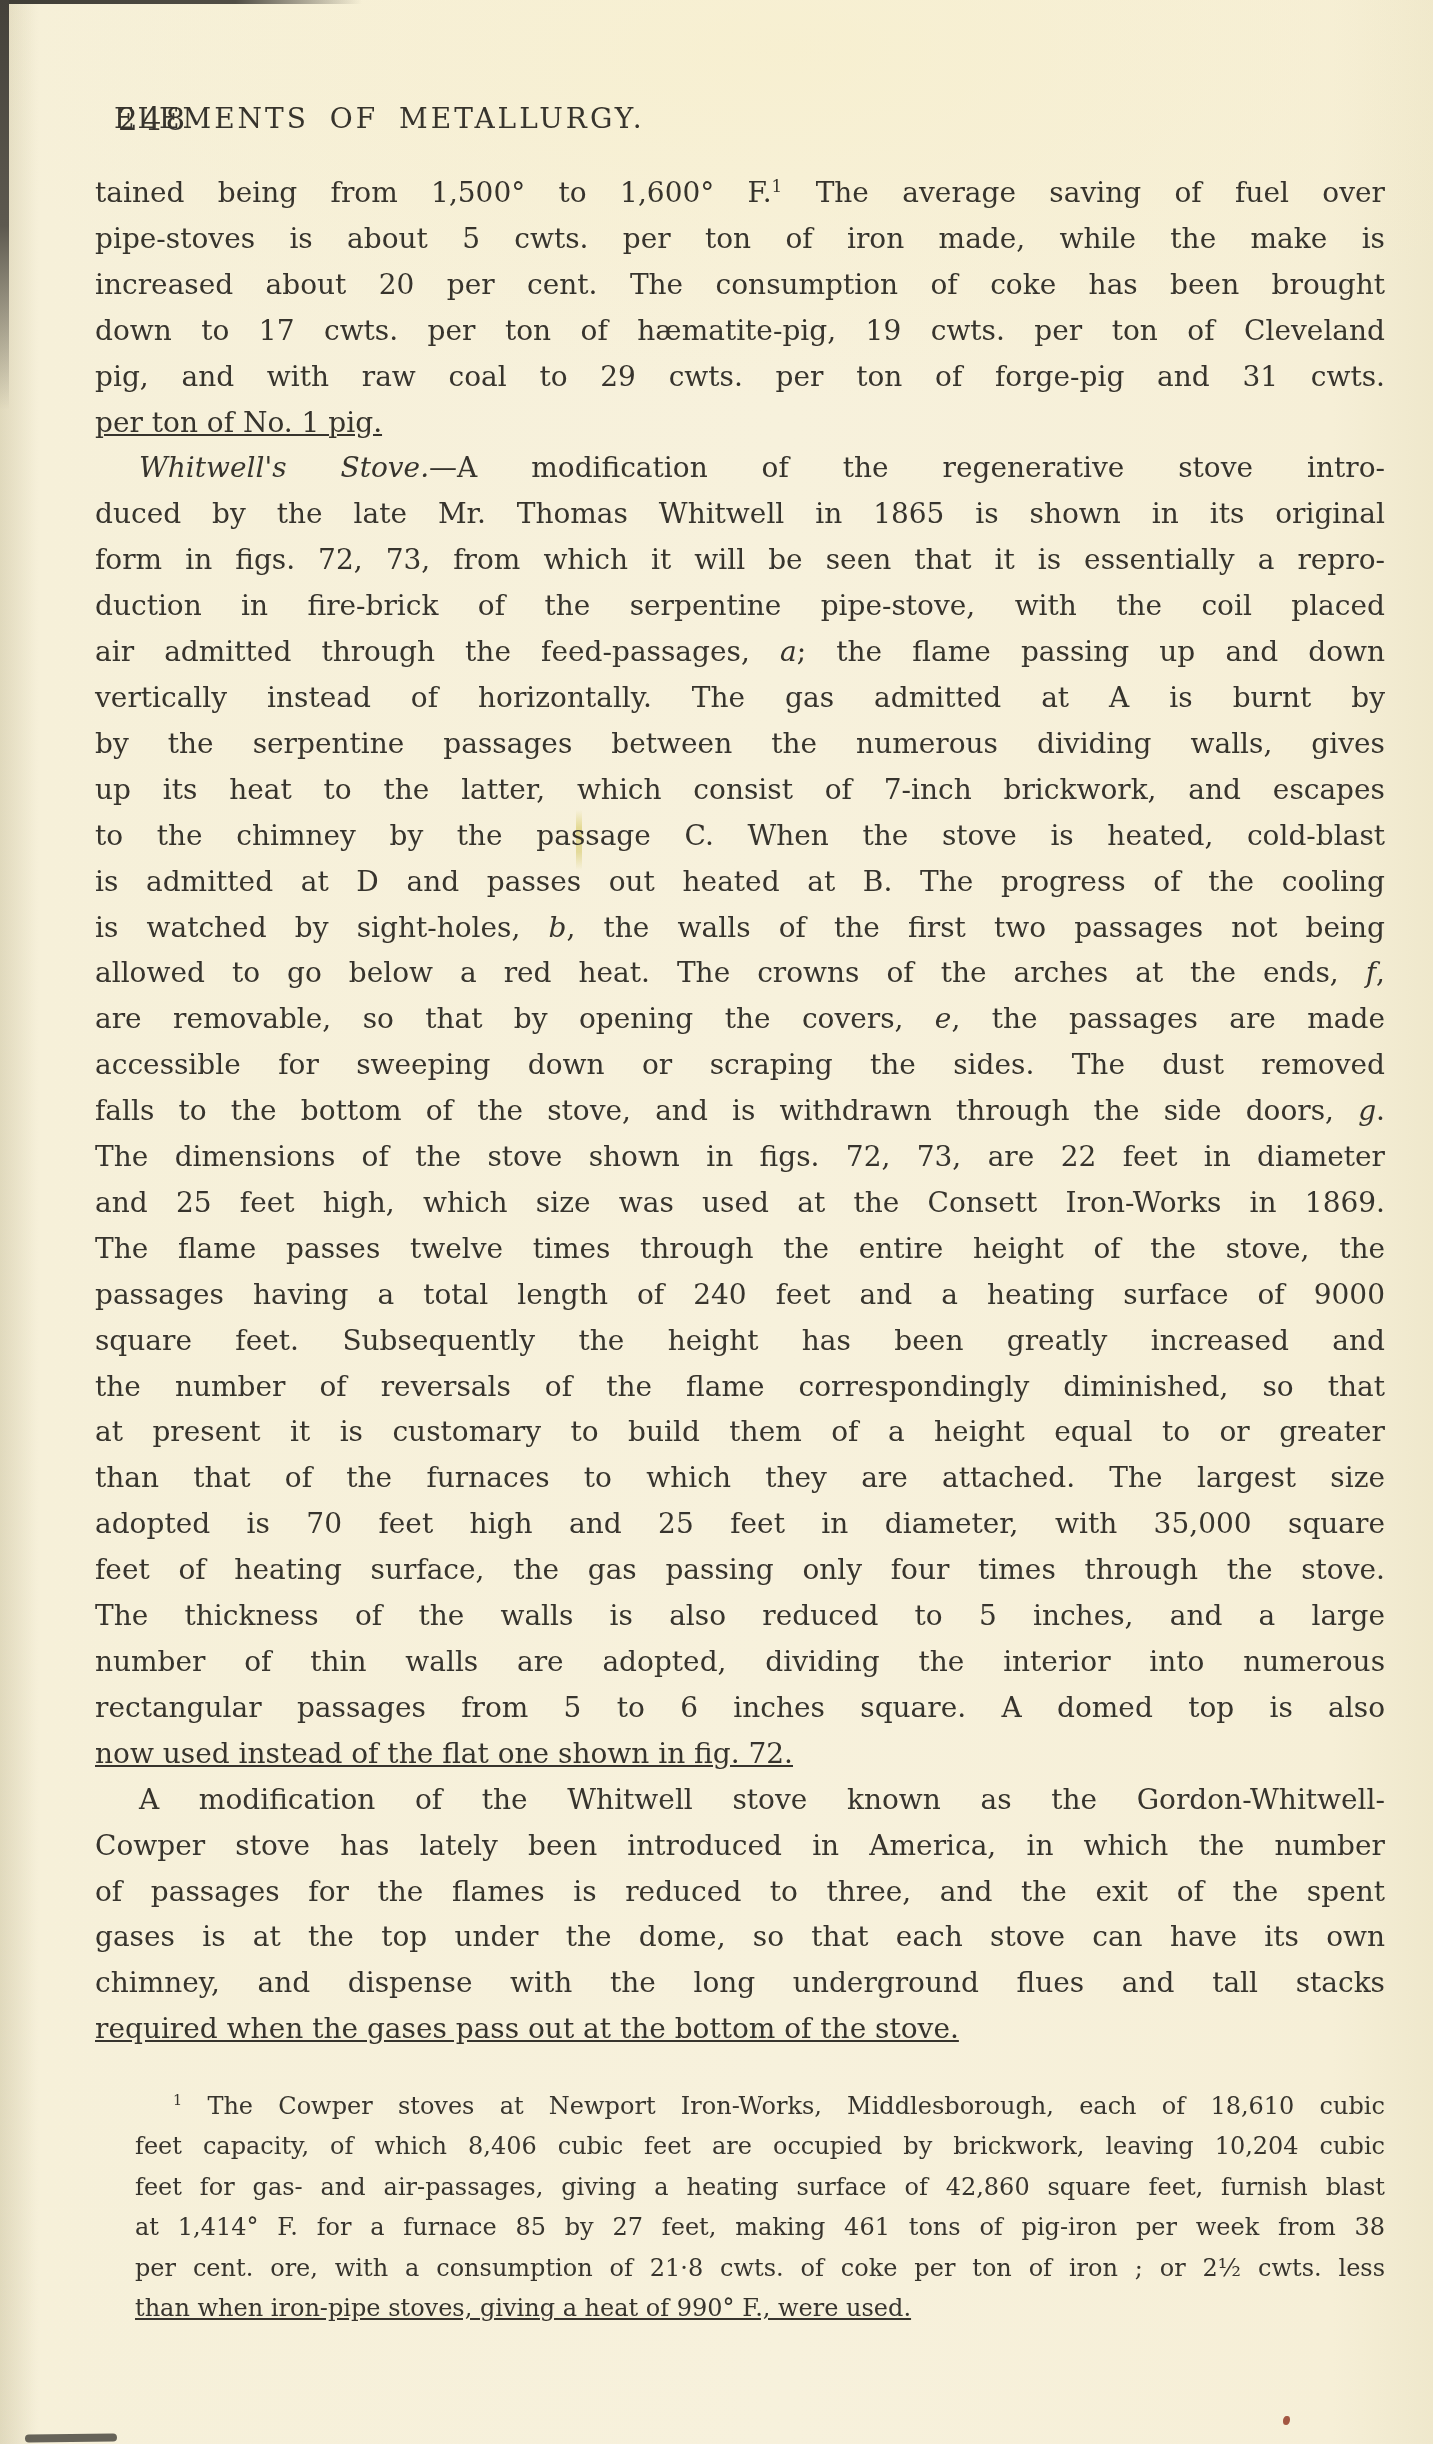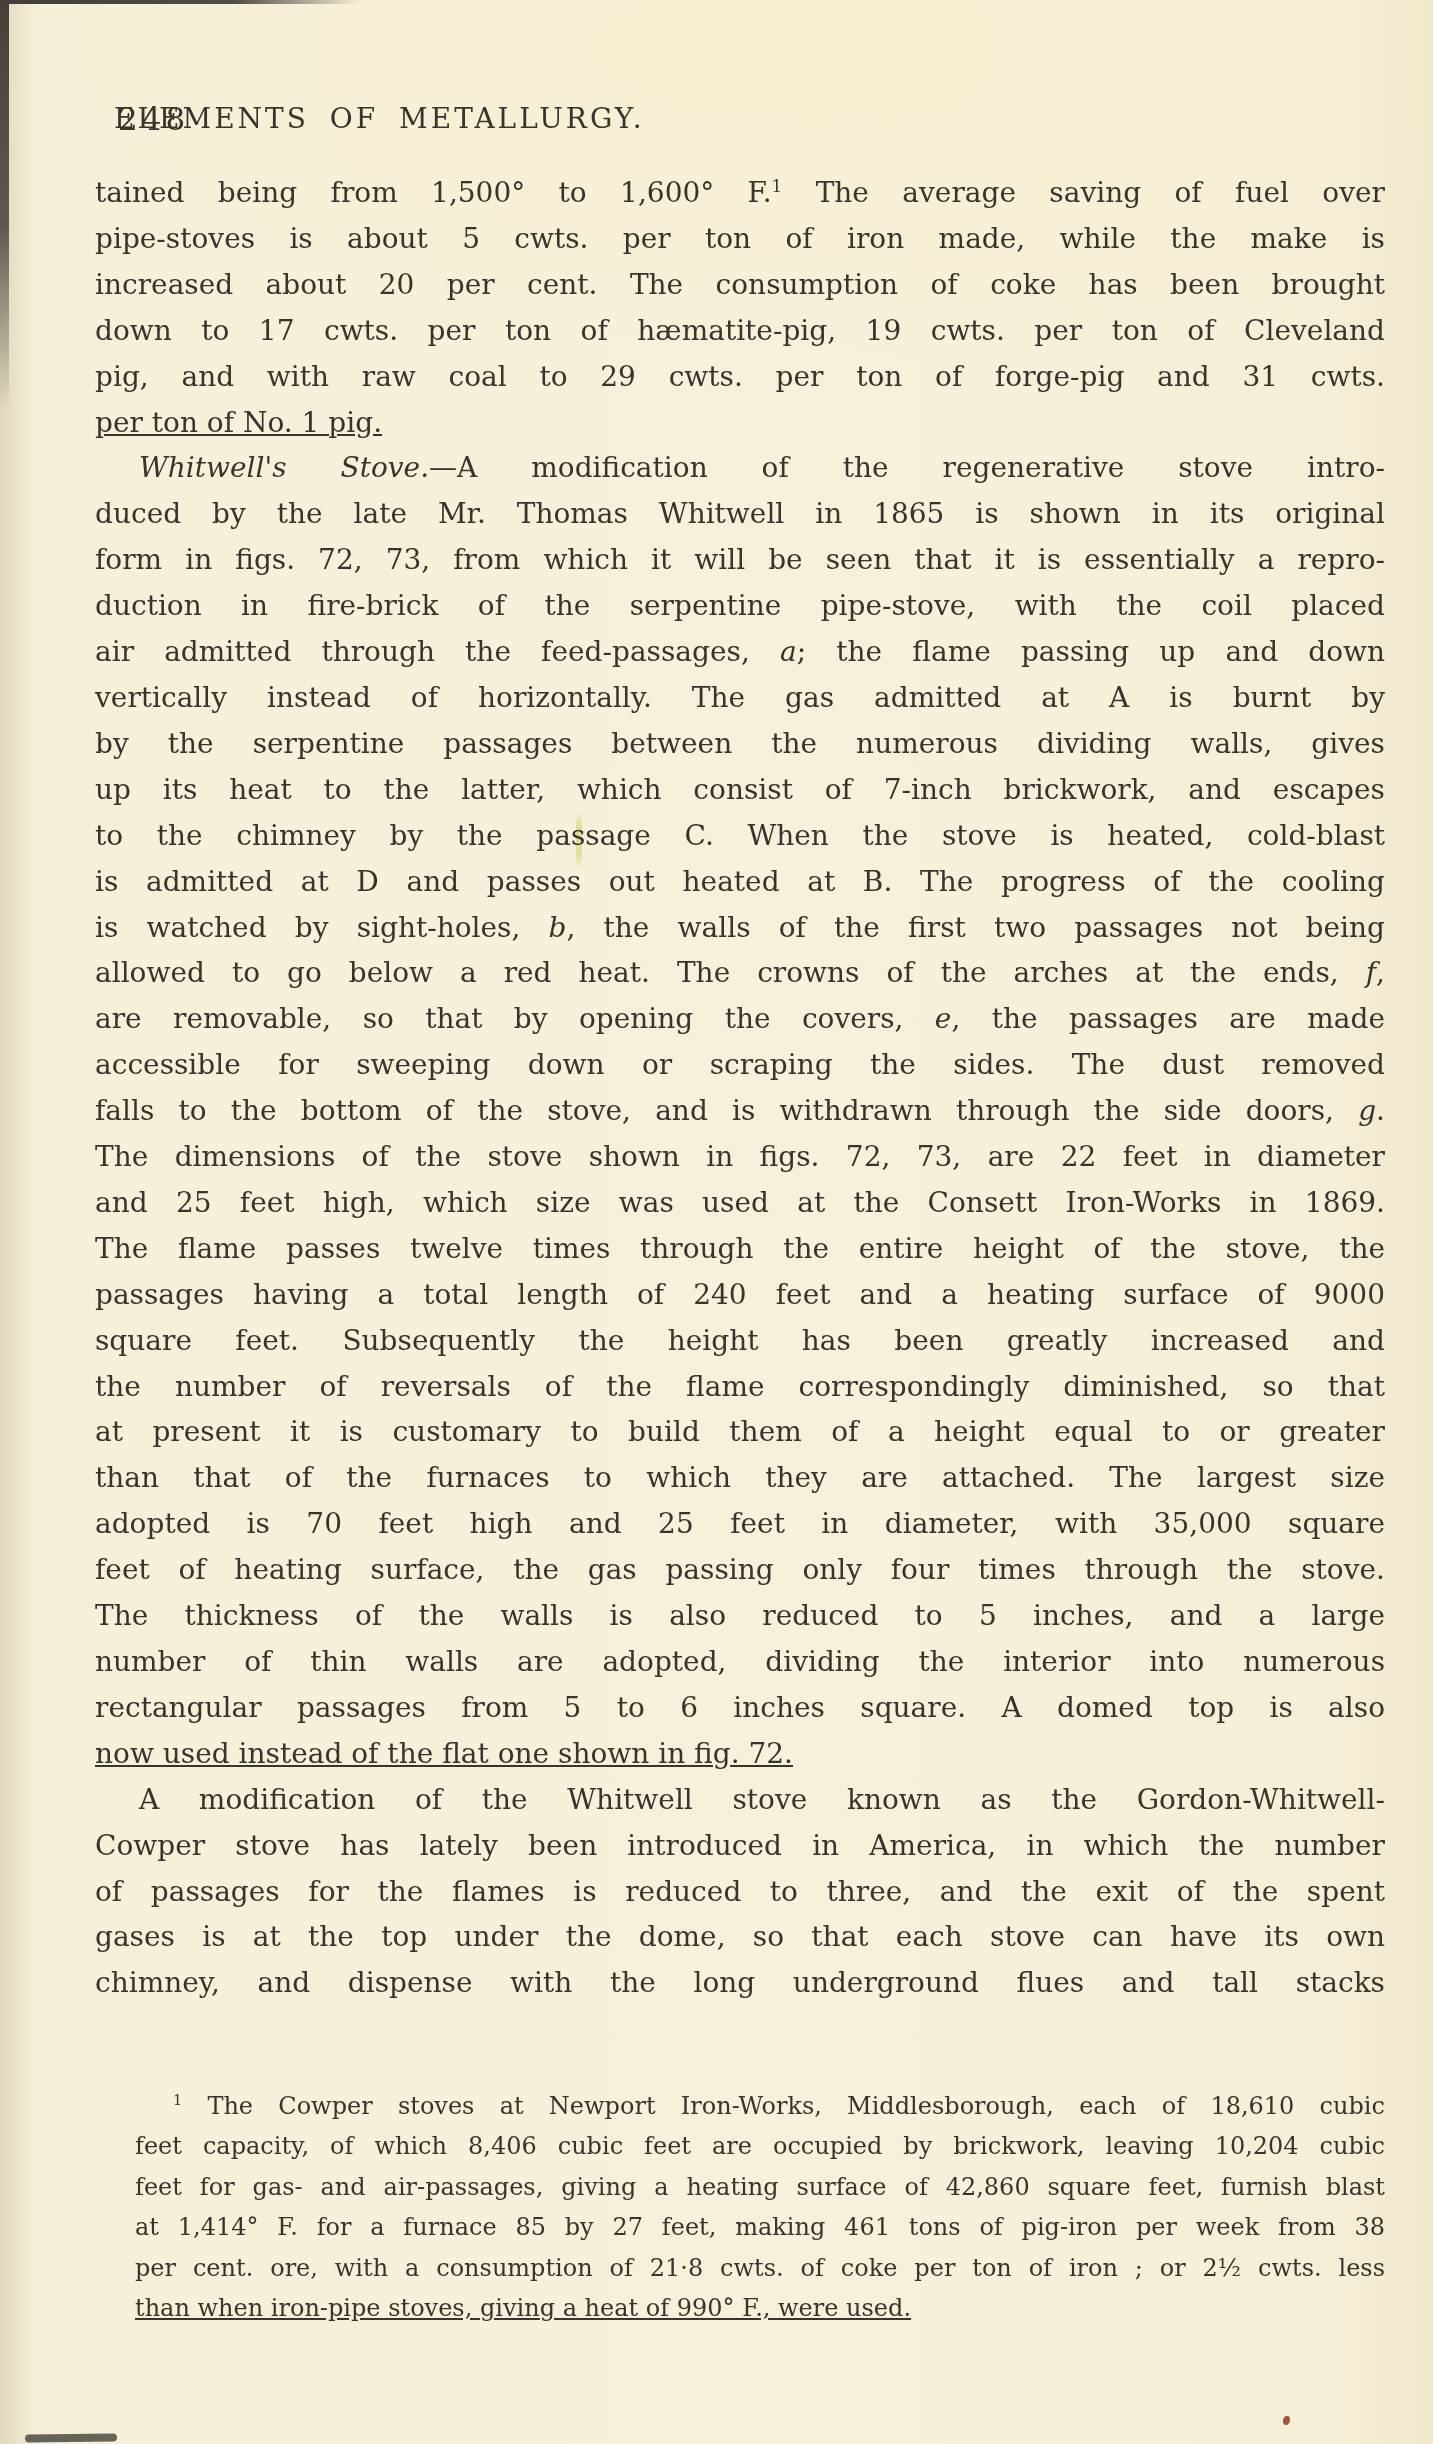--- a/index.html
+++ b/index.html
@@ -159,20 +159,21 @@
         <div class="line"><span class="">number of thin walls are adopted, dividing the interior into numerous</span></div>
         <div class="line"><span class="">rectangular passages from 5 to 6 inches square. A domed top is also</span></div>
         <div class="line last"><span class="">now used instead of the flat one shown in fig. 72.</span></div>
       </div>
       <div class="paragraph">
         <div class="line indent"><span class="">A modification of the Whitwell stove known as the Gordon-Whitwell-</span></div>
         <div class="line"><span class="">Cowper stove has lately been introduced in America, in which the number</span></div>
         <div class="line"><span class="">of passages for the flames is reduced to three, and the exit of the spent</span></div>
         <div class="line"><span class="">gases is at the top under the dome, so that each stove can have its own</span></div>
         <div class="line"><span class="">chimney, and dispense with the long underground flues and tall stacks</span></div>
+        <div class="line last"><span class="">required when the gases pass out at the bottom of the stove.</span></div>
       </div>
     </div>
 
   <div class="footnote-text">
       <div class="paragraph">
         <div class="line indent"><span class="sup">1</span><span class=""> The Cowper stoves at Newport Iron-Works, Middlesborough, each of 18,610 cubic</span></div>
         <div class="line"><span class="">feet capacity, of which 8,406 cubic feet are occupied by brickwork, leaving 10,204 cubic</span></div>
         <div class="line"><span class="">feet for gas- and air-passages, giving a heating surface of 42,860 square feet, furnish blast</span></div>
         <div class="line"><span class="">at 1,414° F. for a furnace 85 by 27 feet, making 461 tons of pig-iron per week from 38</span></div>
         <div class="line"><span class="">per cent. ore, with a consumption of 21·8 cwts. of coke per ton of iron ; or 2½ cwts. less</span></div>

